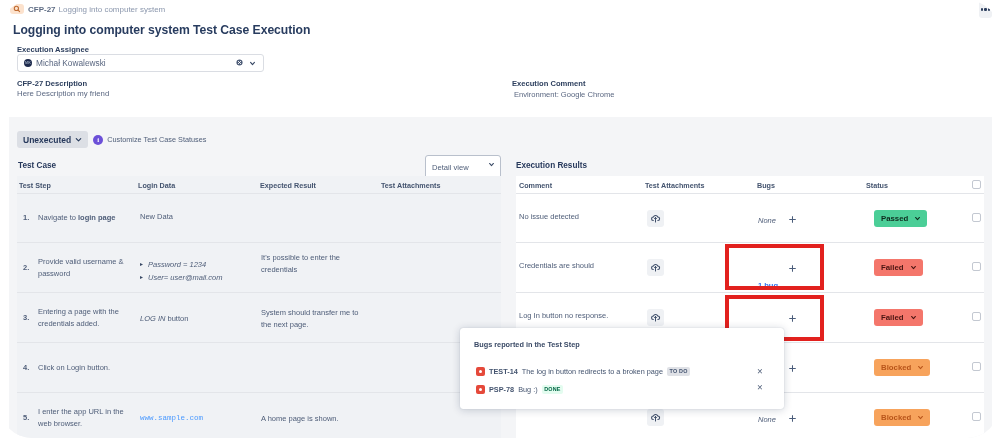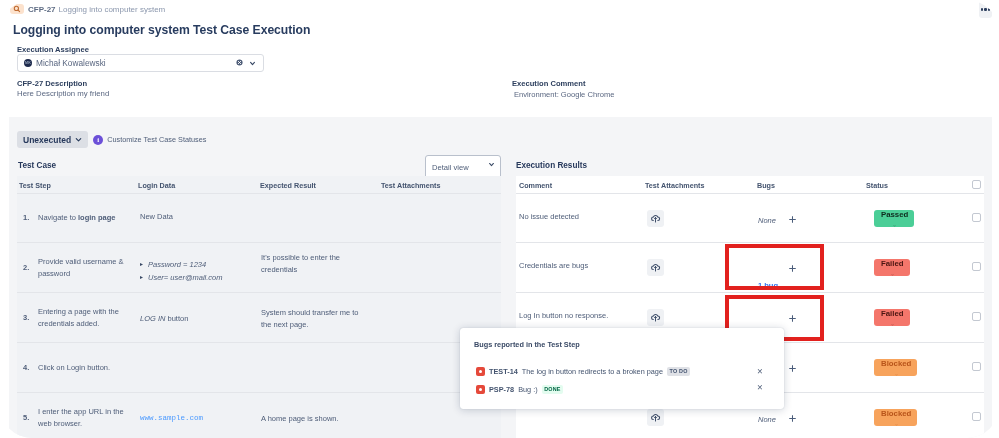--- a/index.html
+++ b/index.html
@@ -73,21 +73,21 @@
 
   .lnk{color:#2D6FEA;font-weight:700;margin-top:16px;}
   .ital{font-style:italic;}
   a.url{color:#4C9AFF;text-decoration:none;font-family:Liberation Mono, monospace;}
 
   
   .att{width:17px;height:17px;border-radius:3px;background:#EFF1F4;display:flex;
        align-items:center;justify-content:center;position:absolute;}
   .plus{position:absolute;line-height:0;}
   .stbtn{position:absolute;height:17px;border-radius:3px;display:flex;align-items:center;
-         justify-content:center;gap:6px;padding:0 6px 0 7px;box-sizing:border-box;flex-direction:column;}
+         justify-content:center;gap:6px;padding:0 6px 0 7px;box-sizing:border-box;}
   .stbtn span{font-size:7.8px;font-weight:700;color:inherit;}
   .cbox{position:absolute;width:9px;height:9px;border:1.2px solid #C3C8D1;border-radius:2px;
         background:#fff;box-sizing:border-box;}
 
   
   .redbox{position:absolute;border:4px solid #E2211E;box-sizing:border-box;}
 
   
   .popup{position:absolute;left:460px;top:328px;width:324px;height:81px;background:#fff;
          border-radius:3px;box-shadow:0 1px 8px rgba(9,30,66,.20),0 0 1px rgba(9,30,66,.25);}
@@ -262,21 +262,21 @@
           </svg></div>
         <div class="stbtn" style="left:358px;top:16px;background:#4BCE97;color:#0E2B1E">
           <span>Passed</span>
           <svg width="7" height="7" viewBox="0 0 16 16">
             <path d="M3.6 5.6 L8 10.6 L12.4 5.6" fill="none" stroke="#0E2B1E" stroke-width="2.4" stroke-linecap="round" stroke-linejoin="round"></path>
           </svg>
         </div>
         <div class="cbox" style="left:456px;top:19px"></div>
       </div>
       <div class="trow" style="height:49px">
-        <div class="cell" style="left:3px;top:17px;width:115px">Credentials are bugs</div>
+        <div class="cell" style="left:3px;top:17px;width:115px">Credentials are should</div>
         <div class="att" style="left:131px;top:16px">
           <svg width="13" height="13" viewBox="0 0 24 24">
             <path d="M7.9 15.8a3.3 3.3 0 0 1 .3-6.6 4.2 4.2 0 0 1 7.9 0 3.3 3.3 0 0 1 .3 6.6" fill="none" stroke="#3A4A66" stroke-width="2.0" stroke-linecap="round" stroke-linejoin="round"></path>
             <path d="M12 18.6V10.1" fill="none" stroke="#3A4A66" stroke-width="1.8" stroke-linecap="round"></path>
             <path d="M10.1 12.1 12 10.1l1.9 2.0" fill="none" stroke="#3A4A66" stroke-width="1.8" stroke-linecap="round" stroke-linejoin="round"></path>
           </svg>
         </div>
         <div class="cell lnk" style="left:242px;top:21px">1 bug</div>
         <div class="plus" style="left:272px;top:21px"><svg width="9" height="9" viewBox="0 0 16 16">
             <path d="M8 2.2V13.8M2.2 8H13.8" stroke="#4A5C7A" stroke-width="1.9" stroke-linecap="butt"></path>

